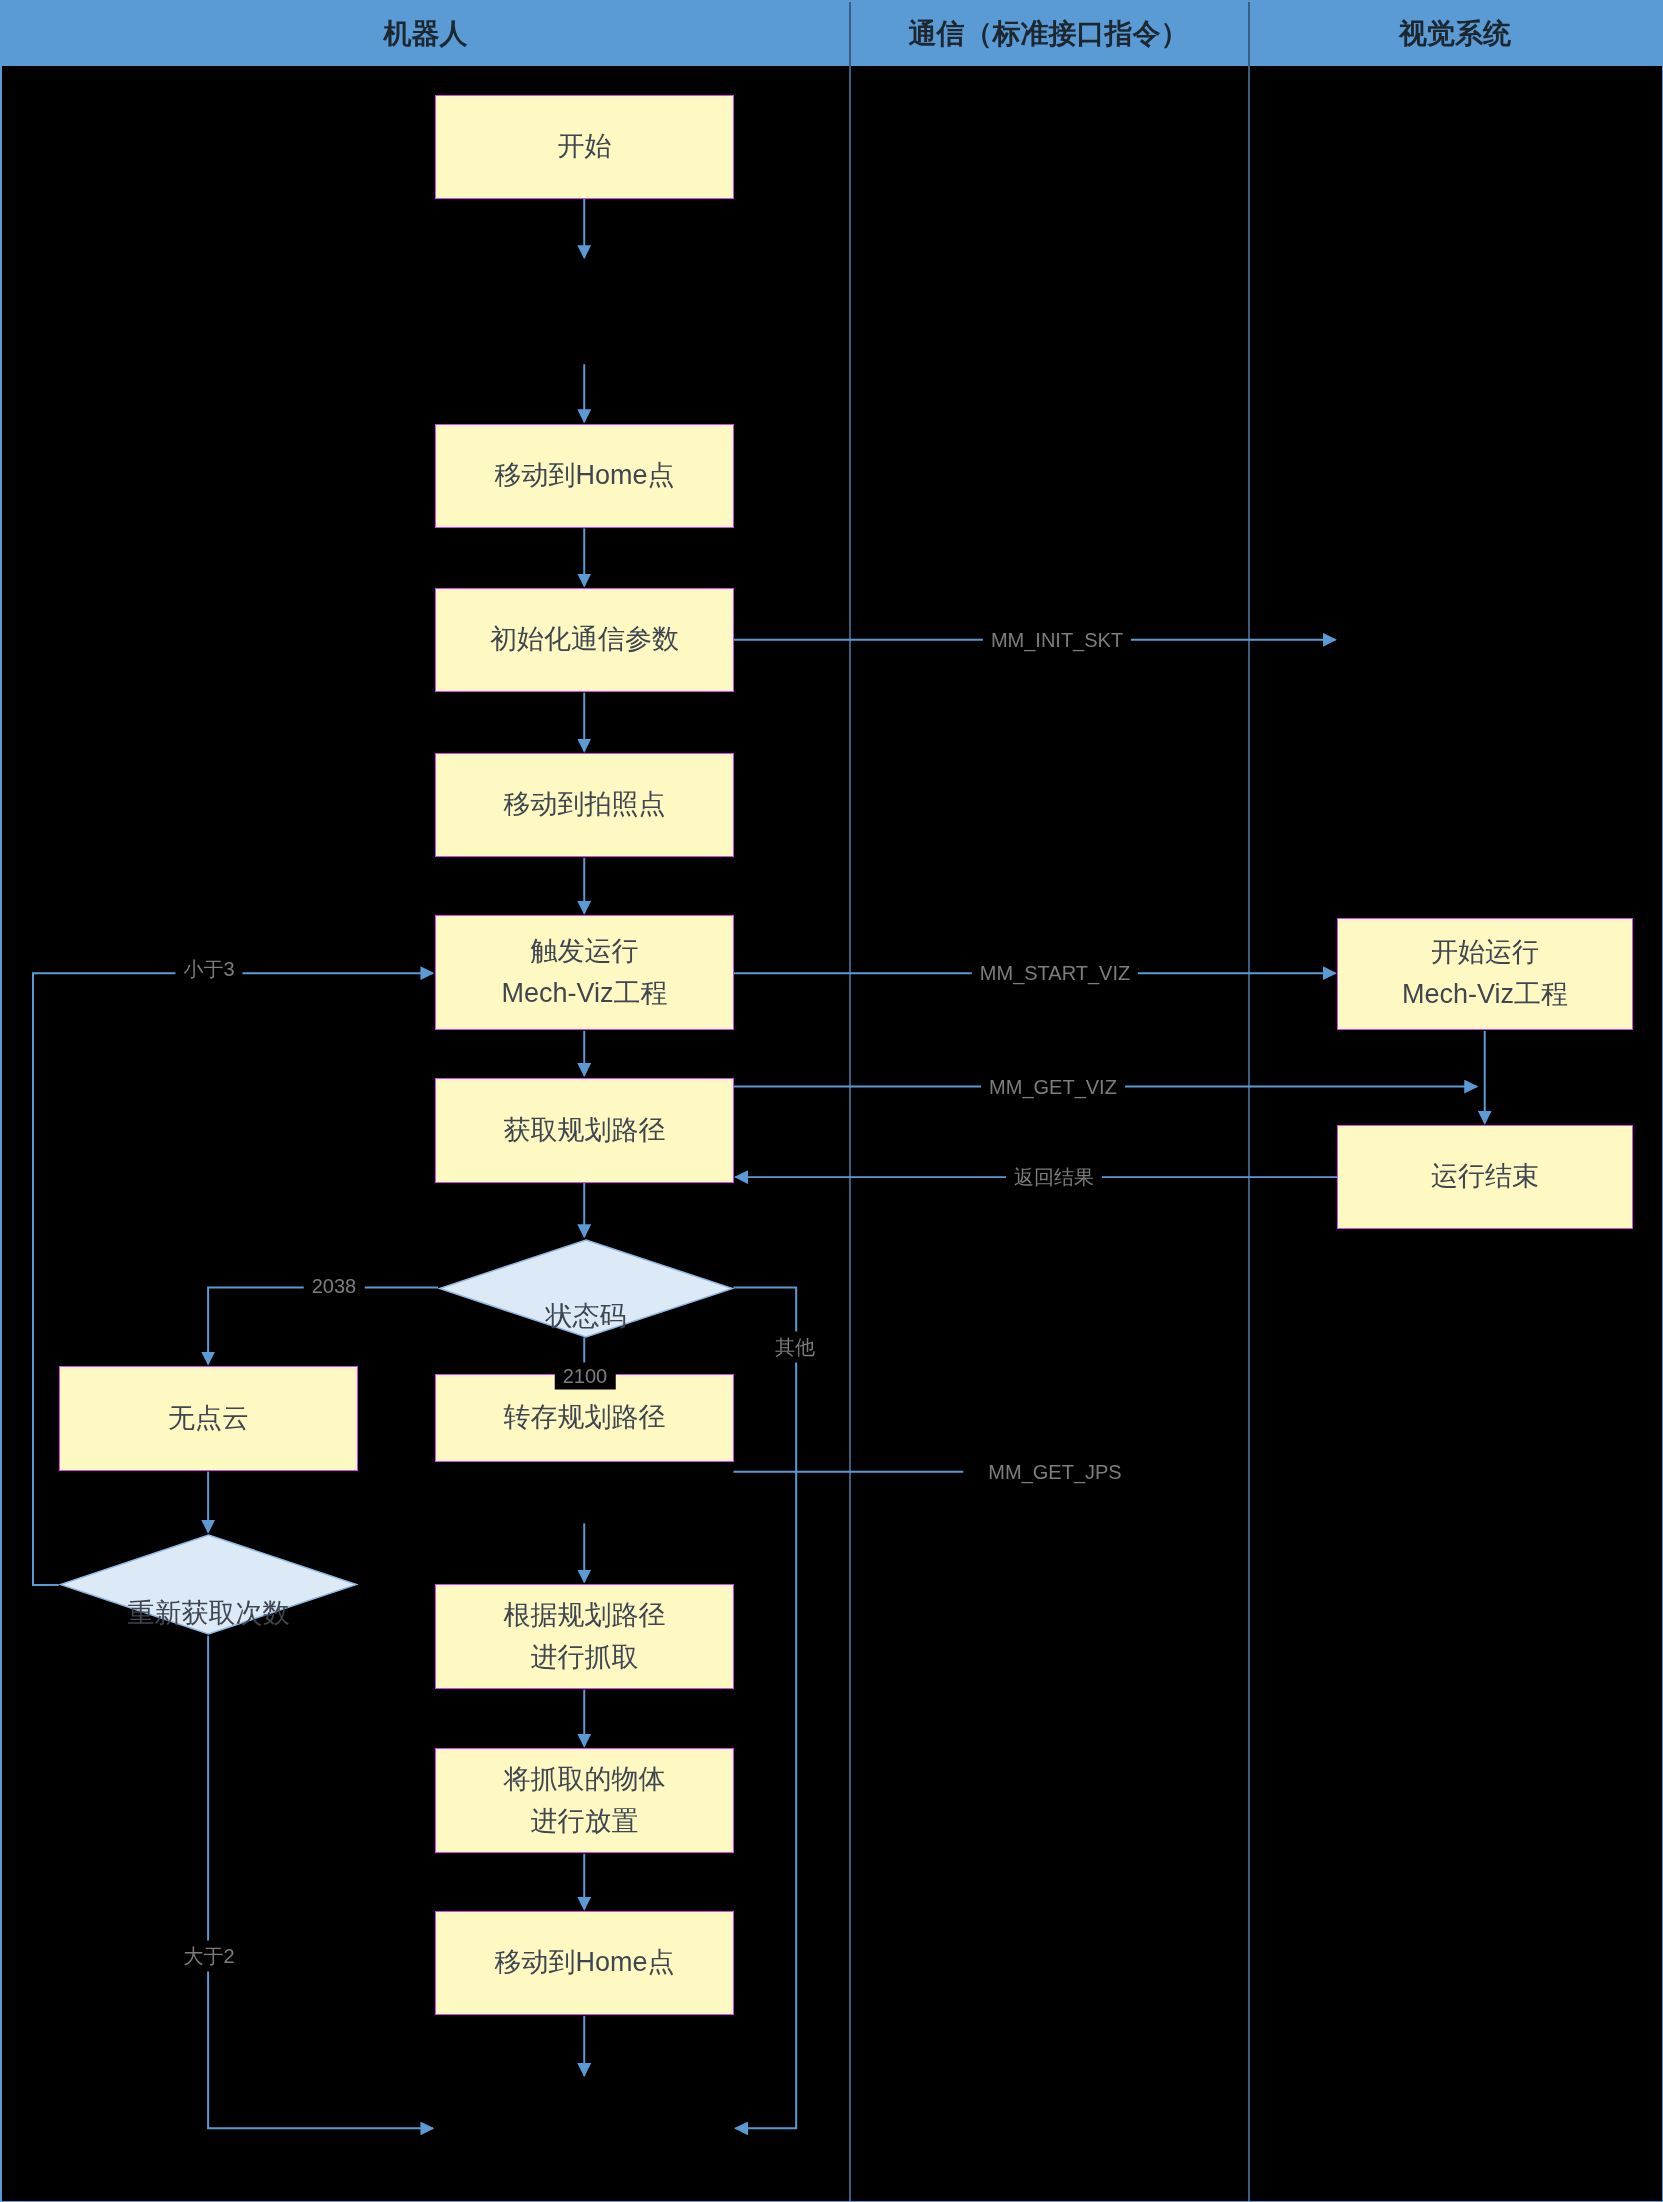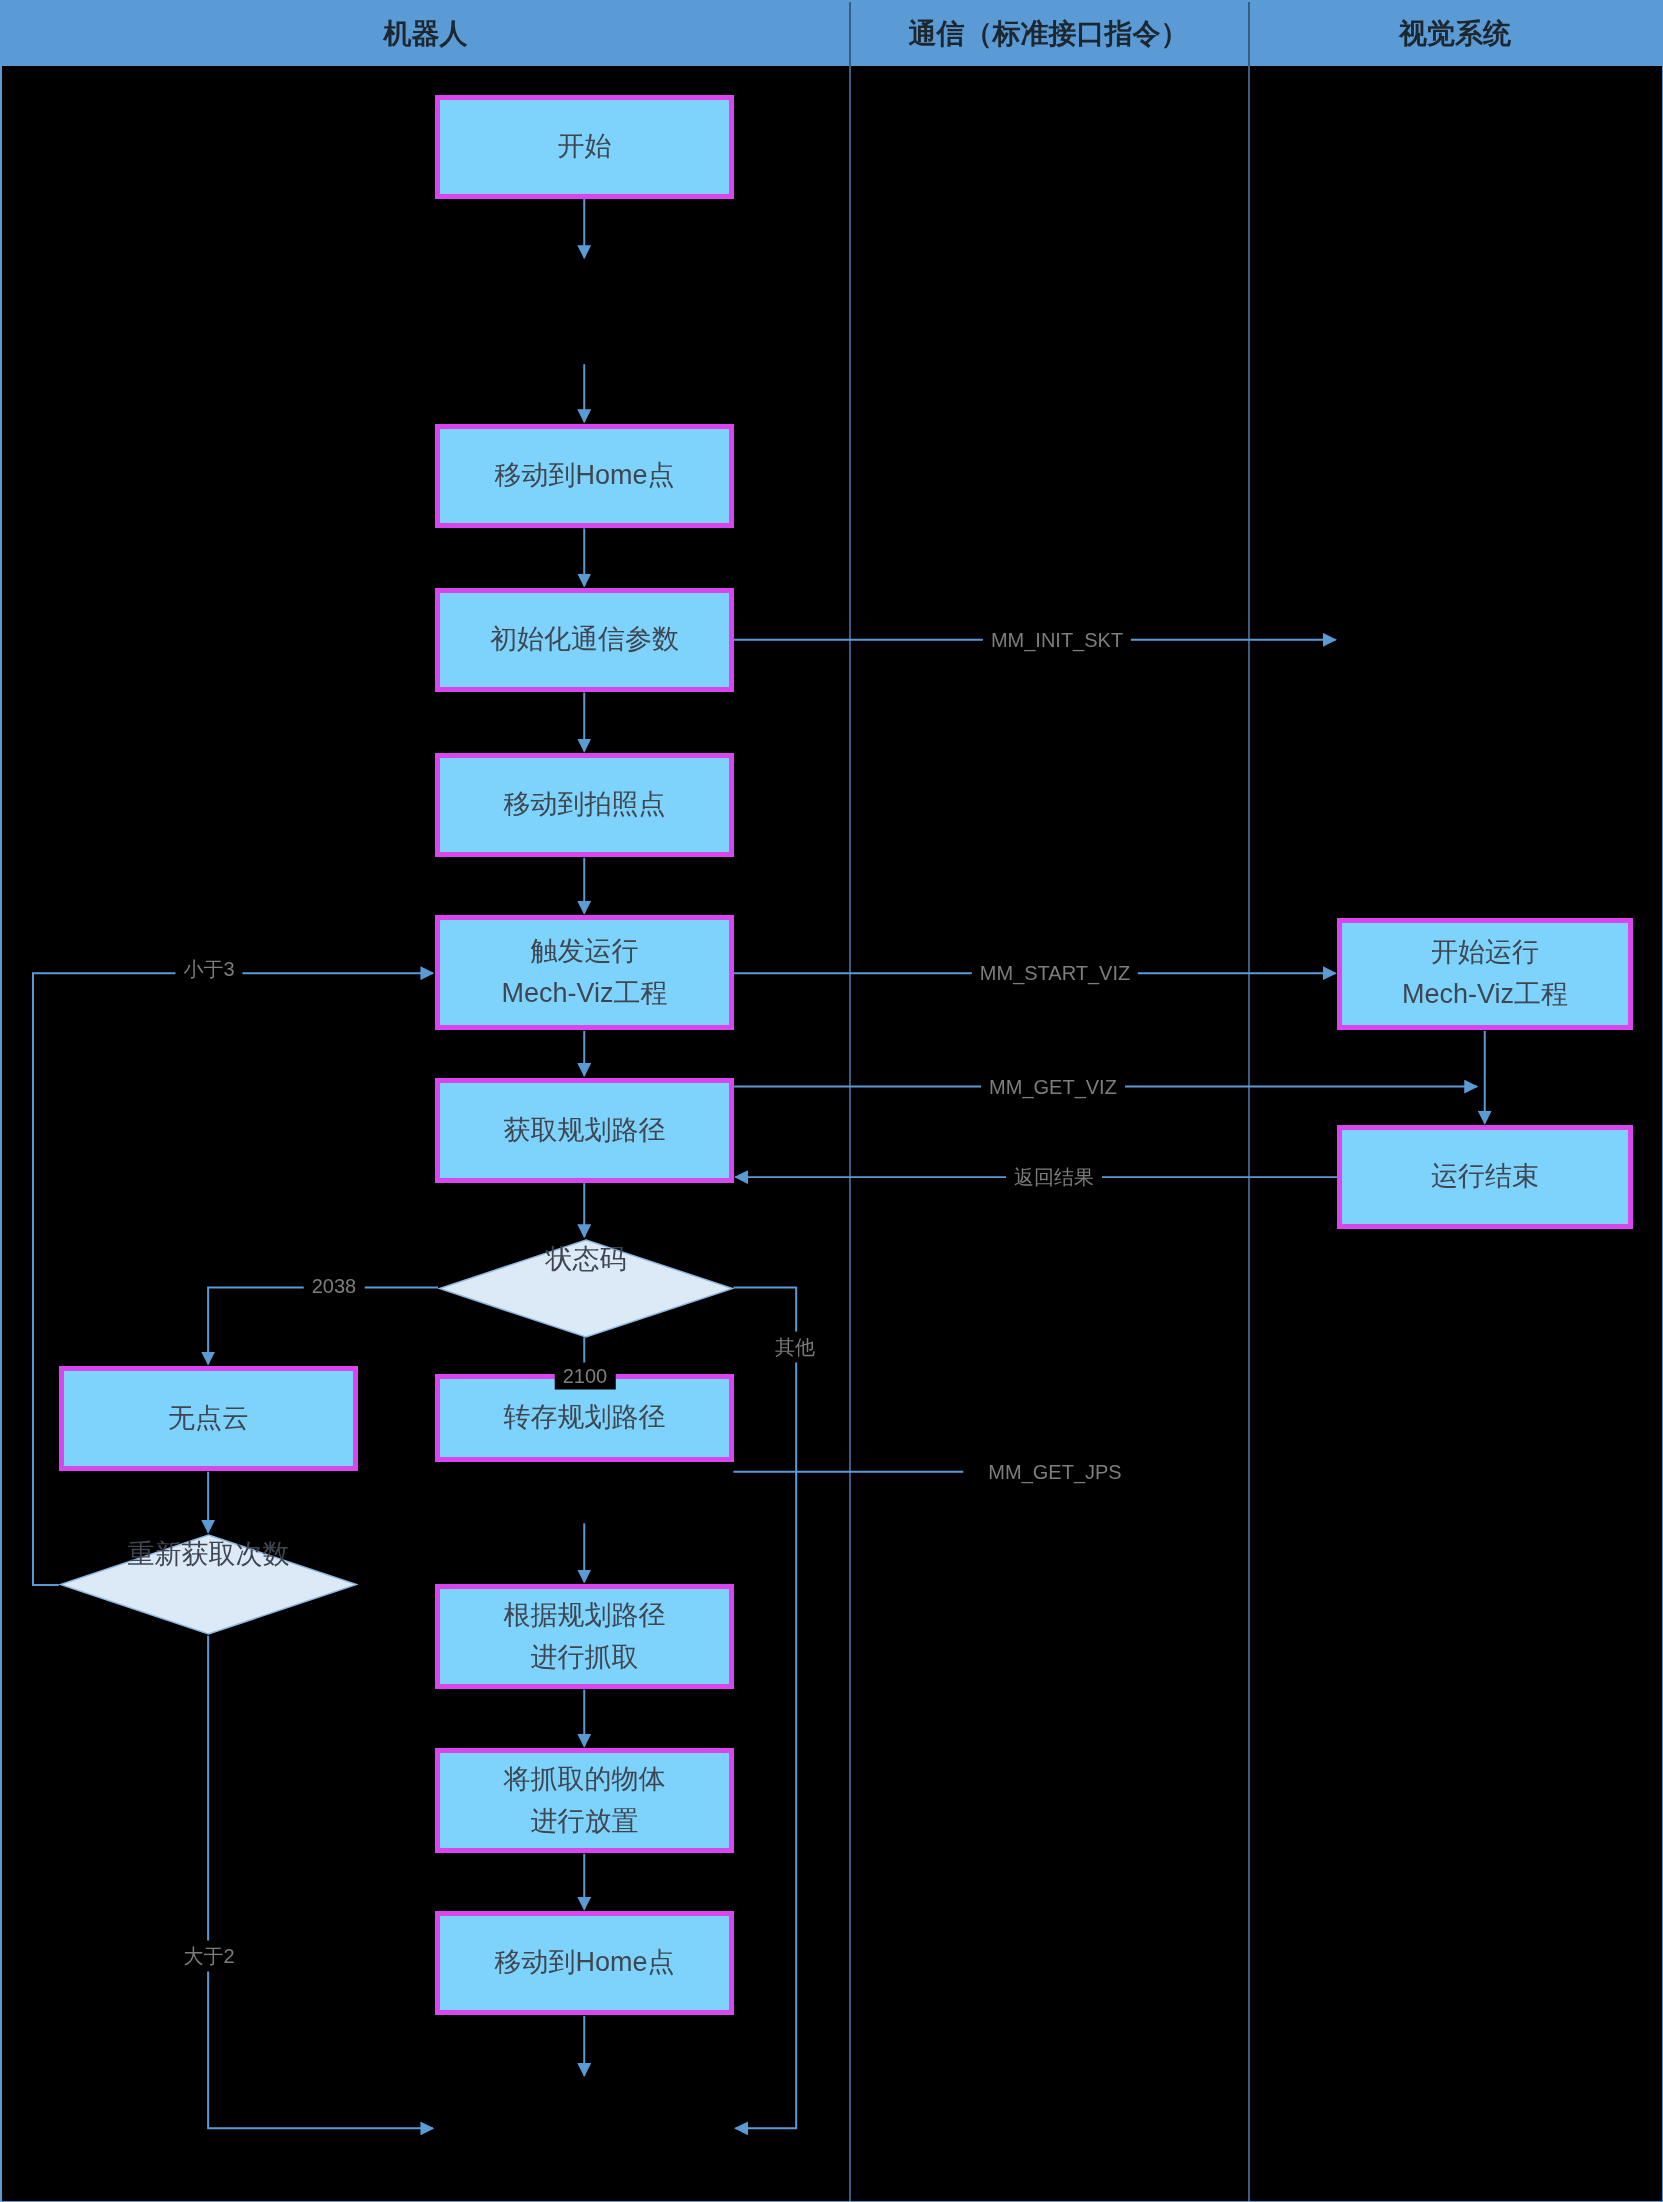--- a/index.html
+++ b/index.html
@@ -20,28 +20,28 @@
     display:flex;align-items:center;justify-content:center;
     font-size:28px;font-weight:bold;color:#1d2730;
   }
   .divider{
     position:absolute;top:0;bottom:0;width:2px;
     background:#3a5e80;
   }
   .edges{position:absolute;left:0;top:0;}
   .node{
     position:absolute;
-    background:#7dd3fc;
-    border:5px solid #d946ef;
+    background:#fef9c3;
+    border:1px solid #d946ef;
     display:flex;align-items:center;justify-content:center;
     box-sizing:border-box;
   }
   .diamond{
     position:absolute;
-    display:flex;align-items:flex-start;justify-content:center;
+    display:flex;align-items:flex-end;justify-content:center;
     background:transparent;border:none;
   }
   .diamond svg{position:absolute;left:0;top:0;width:100%;height:100%;}
   .diamond polygon{fill:#DCEAF8;stroke:#8EB8E0;stroke-width:1.5;}
   .node-label{
     position:relative;
     color:#3f4650;font-size:27px;line-height:1.55;
     text-align:center;white-space:pre-line;
     z-index:2;
   }

